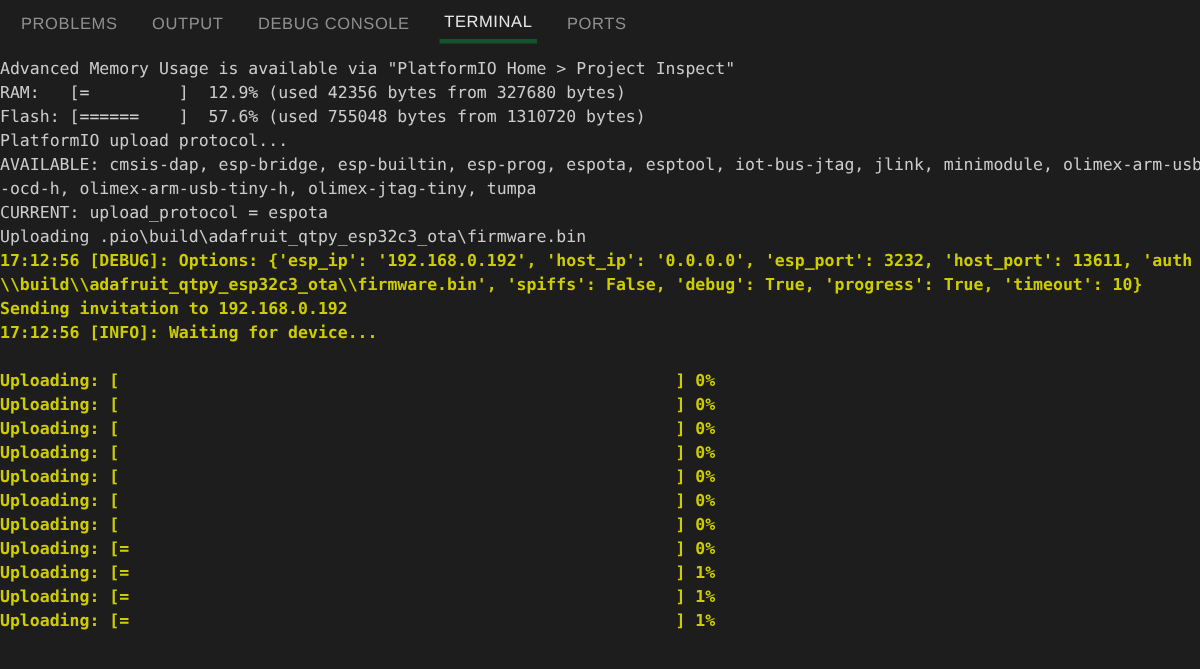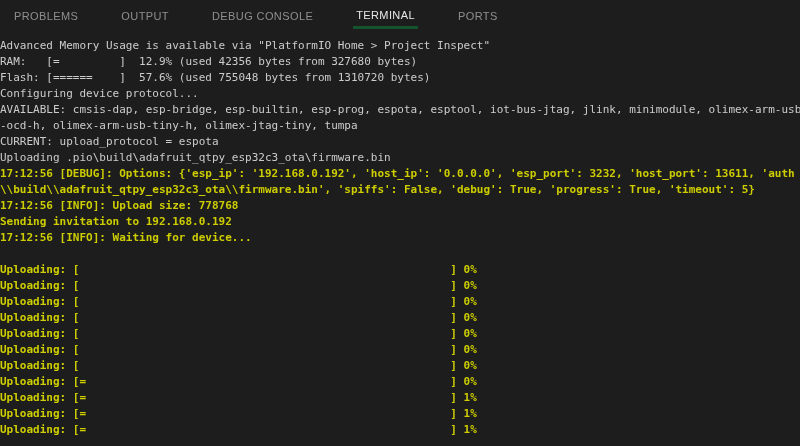--- a/index.html
+++ b/index.html
@@ -1,15 +1,15 @@
 <!DOCTYPE html>
 <html><head>
 <meta charset="utf-8">
 <style>
-  * { margin: 0; padding: 0; box-sizing: border-box; gap: 20px; }
+  * { margin: 0; padding: 0; box-sizing: border-box; }
   html, body { width: 800px; height: 446px; overflow: hidden; }
   body {
     background: #1d1d1d;
     font-family: "Liberation Sans", sans-serif;
   }
   .tab-bar {
     height: 33px;
     display: flex;
     align-items: center;
     padding-left: 11px;
@@ -54,28 +54,27 @@
   <span class="tab" data-active="false">OUTPUT</span>
   <span class="tab" data-active="false">DEBUG CONSOLE</span>
   <span class="tab" data-active="true">TERMINAL</span>
   <span class="tab" data-active="false">PORTS</span>
 </div>
 
 <div class="terminal">
   <div class="tl" data-color="fg">Advanced Memory Usage is available via "PlatformIO Home &gt; Project Inspect"</div>
   <div class="tl" data-color="fg">RAM:   [=         ]  12.9% (used 42356 bytes from 327680 bytes)</div>
   <div class="tl" data-color="fg">Flash: [======    ]  57.6% (used 755048 bytes from 1310720 bytes)</div>
-  <div class="tl" data-color="fg">Configuring device protocol...</div>
+  <div class="tl" data-color="fg">PlatformIO upload protocol...</div>
   <div class="tl" data-color="fg">AVAILABLE: cmsis-dap, esp-bridge, esp-builtin, esp-prog, espota, esptool, iot-bus-jtag, jlink, minimodule, olimex-arm-usb</div>
   <div class="tl" data-color="fg">-ocd-h, olimex-arm-usb-tiny-h, olimex-jtag-tiny, tumpa</div>
   <div class="tl" data-color="fg">CURRENT: upload_protocol = espota</div>
   <div class="tl" data-color="fg">Uploading .pio\build\adafruit_qtpy_esp32c3_ota\firmware.bin</div>
   <div class="tl" data-color="yellow">17:12:56 [DEBUG]: Options: {'esp_ip': '192.168.0.192', 'host_ip': '0.0.0.0', 'esp_port': 3232, 'host_port': 13611, 'auth</div>
-  <div class="tl" data-color="yellow">\\build\\adafruit_qtpy_esp32c3_ota\\firmware.bin', 'spiffs': False, 'debug': True, 'progress': True, 'timeout': 5}</div>
-  <div class="tl" data-color="yellow">17:12:56 [INFO]: Upload size: 778768</div>
+  <div class="tl" data-color="yellow">\\build\\adafruit_qtpy_esp32c3_ota\\firmware.bin', 'spiffs': False, 'debug': True, 'progress': True, 'timeout': 10}</div>
   <div class="tl" data-color="yellow">Sending invitation to 192.168.0.192</div>
   <div class="tl" data-color="yellow">17:12:56 [INFO]: Waiting for device...</div>
   <div class="tl" data-color="yellow"></div>
   <div class="tl" data-color="yellow">Uploading: [                                                        ] 0%</div>
   <div class="tl" data-color="yellow">Uploading: [                                                        ] 0%</div>
   <div class="tl" data-color="yellow">Uploading: [                                                        ] 0%</div>
   <div class="tl" data-color="yellow">Uploading: [                                                        ] 0%</div>
   <div class="tl" data-color="yellow">Uploading: [                                                        ] 0%</div>
   <div class="tl" data-color="yellow">Uploading: [                                                        ] 0%</div>
   <div class="tl" data-color="yellow">Uploading: [                                                        ] 0%</div>

